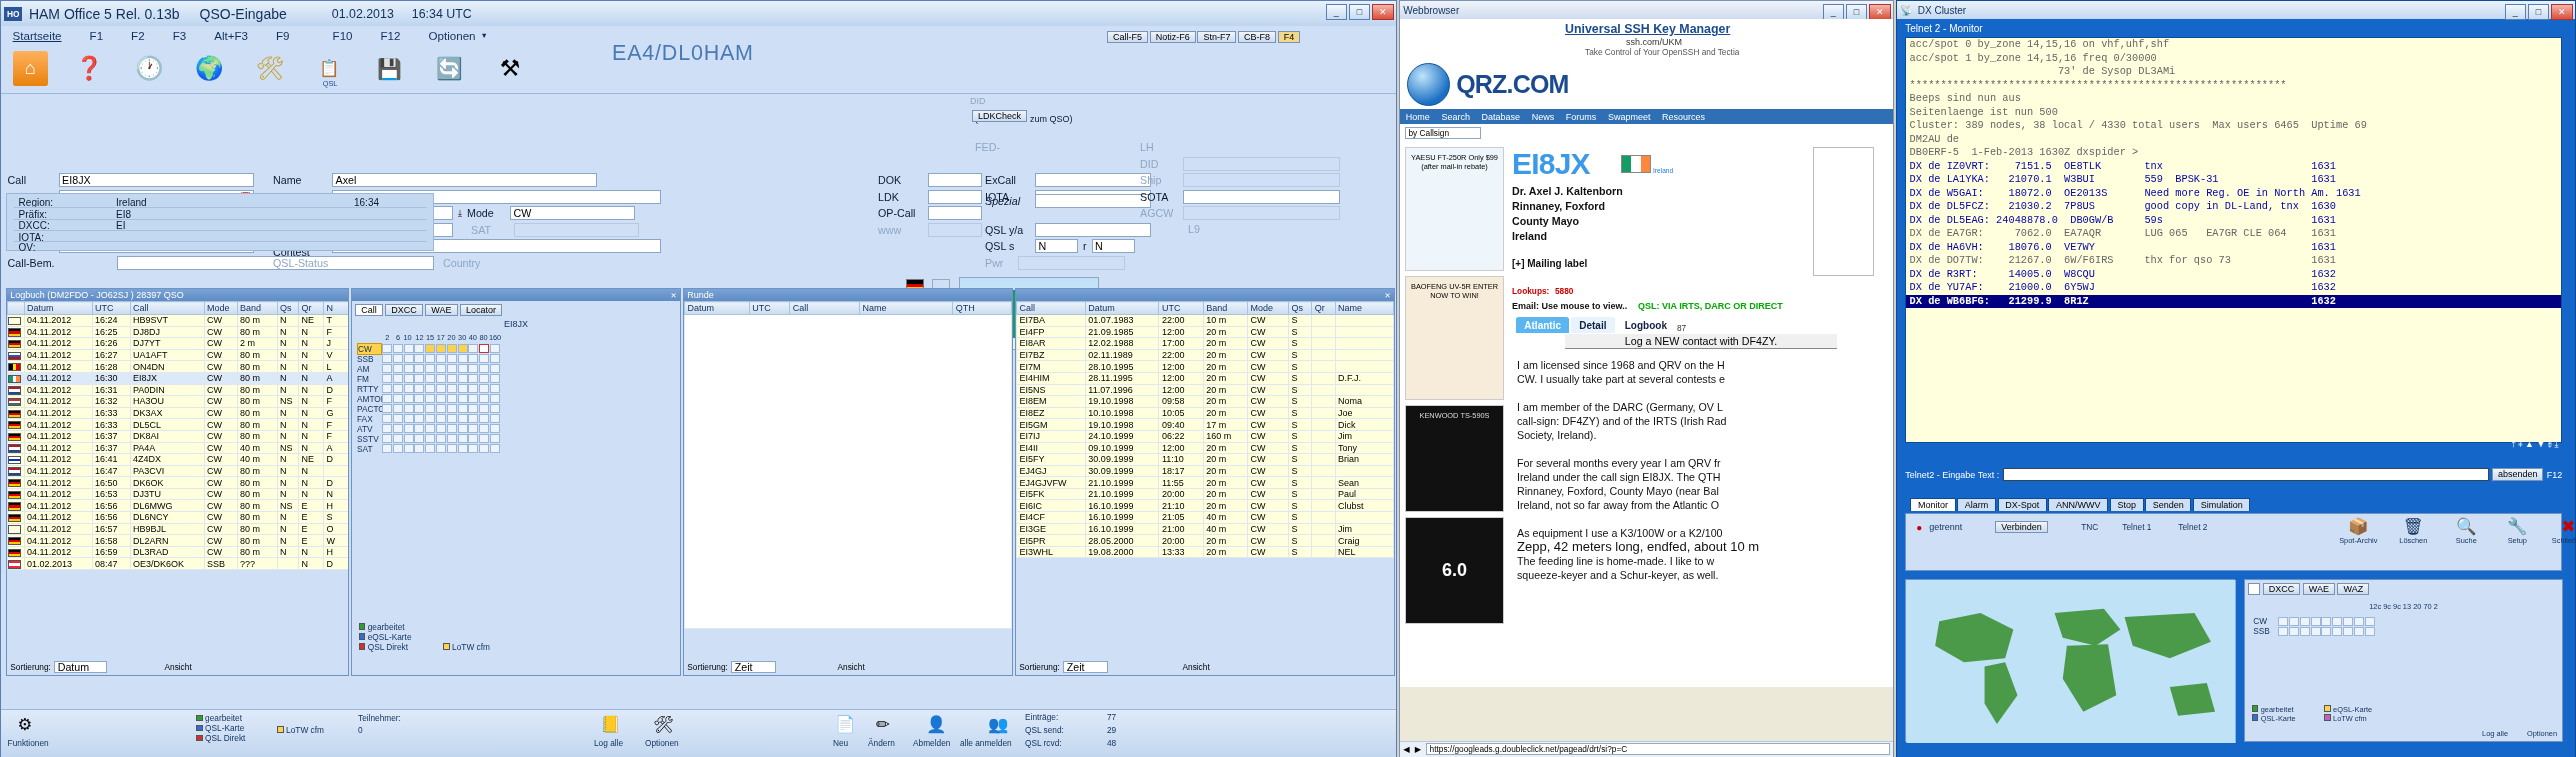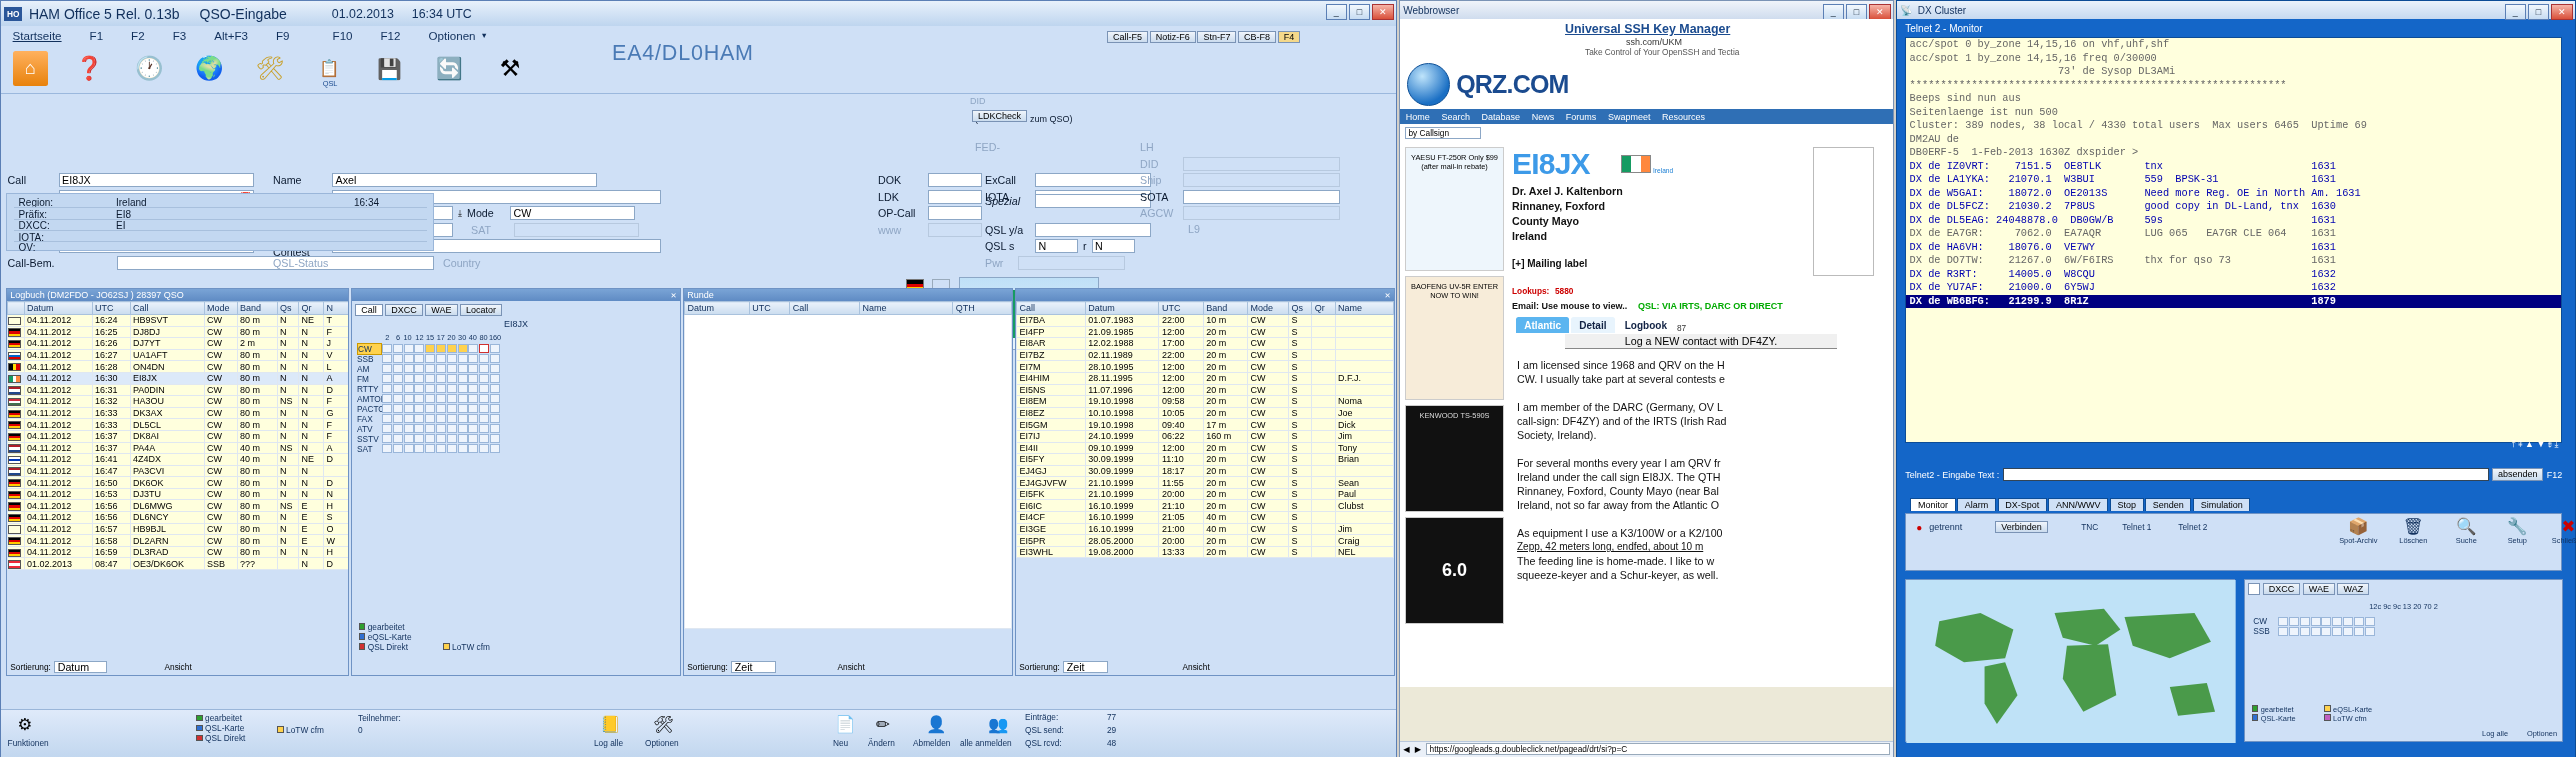--- a/index.html
+++ b/index.html
@@ -1230,21 +1230,21 @@
           <div style="font-size: 10.7px; color: rgb(17, 17, 17); line-height: 14px; height: 14px; white-space: nowrap; overflow: hidden;">I am member of the DARC (Germany, OV L</div>
           <div style="font-size: 10.7px; color: rgb(17, 17, 17); line-height: 14px; height: 14px; white-space: nowrap; overflow: hidden;">call-sign: DF4ZY) and of the IRTS (Irish Rad</div>
           <div style="font-size: 10.7px; color: rgb(17, 17, 17); line-height: 14px; height: 14px; white-space: nowrap; overflow: hidden;">Society, Ireland).</div>
           <div style="font-size: 10.7px; color: rgb(17, 17, 17); line-height: 14px; height: 14px; white-space: nowrap; overflow: hidden;">&nbsp;</div>
           <div style="font-size: 10.7px; color: rgb(17, 17, 17); line-height: 14px; height: 14px; white-space: nowrap; overflow: hidden;">For several months every year I am QRV fr</div>
           <div style="font-size: 10.7px; color: rgb(17, 17, 17); line-height: 14px; height: 14px; white-space: nowrap; overflow: hidden;">Ireland under the call sign EI8JX. The QTH</div>
           <div style="font-size: 10.7px; color: rgb(17, 17, 17); line-height: 14px; height: 14px; white-space: nowrap; overflow: hidden;">Rinnaney, Foxford, County Mayo (near Bal</div>
           <div style="font-size: 10.7px; color: rgb(17, 17, 17); line-height: 14px; height: 14px; white-space: nowrap; overflow: hidden;">Ireland, not so far away from the Atlantic O</div>
           <div style="font-size: 10.7px; color: rgb(17, 17, 17); line-height: 14px; height: 14px; white-space: nowrap; overflow: hidden;">&nbsp;</div>
           <div style="font-size: 10.7px; color: rgb(17, 17, 17); line-height: 14px; height: 14px; white-space: nowrap; overflow: hidden;">As equipment I use a K3/100W or a K2/100</div>
-          <div style="font-size: 10px; color: rgb(17, 17, 17); line-height: 14px; height: 14px; white-space: nowrap; overflow: hidden; text-decoration: underline;">Zepp, 42 meters long, endfed, about 10 m</div>
+          <div style="font-size: 13px; color: rgb(17, 17, 17); line-height: 14px; height: 14px; white-space: nowrap; overflow: hidden;">Zepp, 42 meters long, endfed, about 10 m</div>
           <div style="font-size: 10.7px; color: rgb(17, 17, 17); line-height: 14px; height: 14px; white-space: nowrap; overflow: hidden;">The feeding line is home-made. I like to w</div>
           <div style="font-size: 10.7px; color: rgb(17, 17, 17); line-height: 14px; height: 14px; white-space: nowrap; overflow: hidden;">squeeze-keyer and a Schur-keyer, as well.</div>
         </div>
 
       <div style="position:absolute;left:5px;top:5px;width:99px;height:124px;border:0.8px solid #ccc;background:#eef6fc;
           font-size:7.4px;text-align:center;padding-top:5px">
         <span>YAESU FT-250R Only $99 (after mail-in rebate)</span>
       </div>
       <div style="position:absolute;left:5px;top:134px;width:99px;height:124px;border:0.8px solid #ccc;background:#f7ecd9;
           font-size:7.4px;text-align:center;padding-top:5px">
@@ -1295,21 +1295,21 @@
         <div class="tl blue">DX de IZ0VRT:    7151.5  OE8TLK       tnx                        1631</div>
         <div class="tl blue">DX de LA1YKA:   21070.1  W3BUI        559  BPSK-31               1631</div>
         <div class="tl blue">DX de W5GAI:    18072.0  OE2013S      Need more Reg. OE in North Am. 1631</div>
         <div class="tl blue">DX de DL5FCZ:   21030.2  7P8US        good copy in DL-Land, tnx  1630</div>
         <div class="tl blue">DX de DL5EAG: 24048878.0  DB0GW/B     59s                        1631</div>
         <div class="tl gray">DX de EA7GR:     7062.0  EA7AQR       LUG 065   EA7GR CLE 064    1631</div>
         <div class="tl blue">DX de HA6VH:    18076.0  VE7WY                                   1631</div>
         <div class="tl gray">DX de DO7TW:    21267.0  6W/F6IRS     thx for qso 73             1631</div>
         <div class="tl blue">DX de R3RT:     14005.0  W8CQU                                   1632</div>
         <div class="tl blue">DX de YU7AF:    21000.0  6Y5WJ                                   1632</div>
-        <div class="tl selrow">DX de WB6BFG:   21299.9  8R1Z                                    1879</div>
+        <div class="tl selrow">DX de WB6BFG:   21299.9  8R1Z                                    1632</div>
       </div>
     <div style="position:absolute;right:16.5px;top:438px;font-size:9px;color:#fff">⤒ ⇞ ▲ ▼ ⇟ ⤓</div>
 
     <div class="dx-inputrow">
       <span style="font-size:9px;color:#fff;white-space:nowrap">Telnet2 - Eingabe Text :</span>
       <span class="dx-inp"></span>
       <span class="smallbtn">absenden</span>
       <span style="font-size:9px;color:#fff">F12</span>
     </div>
 

